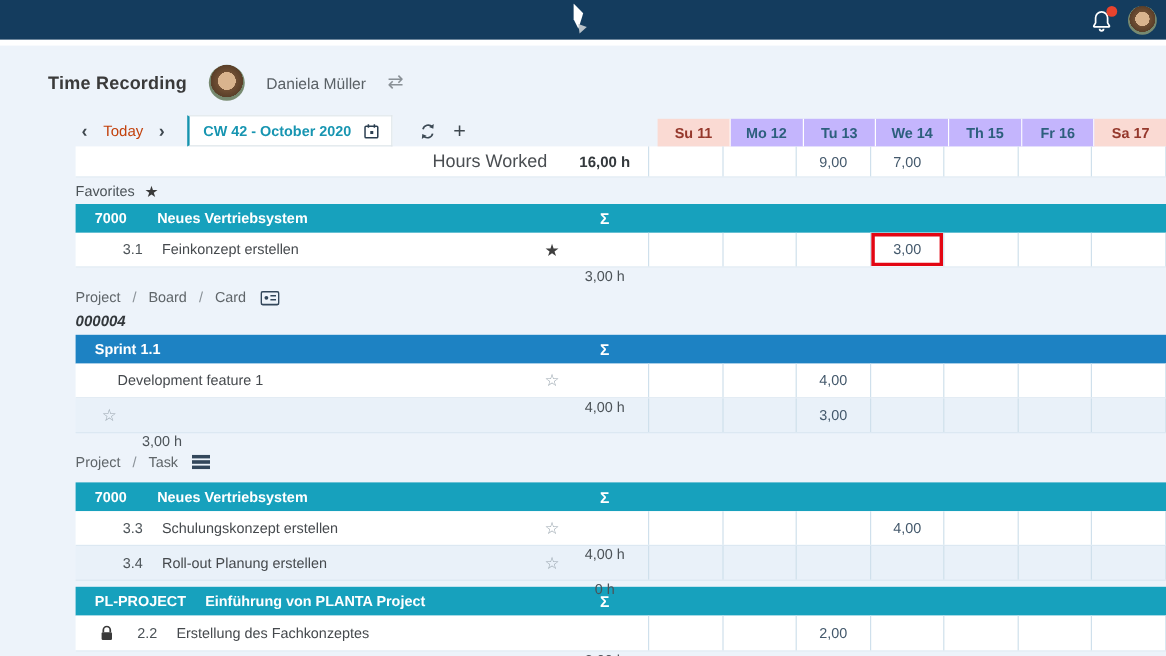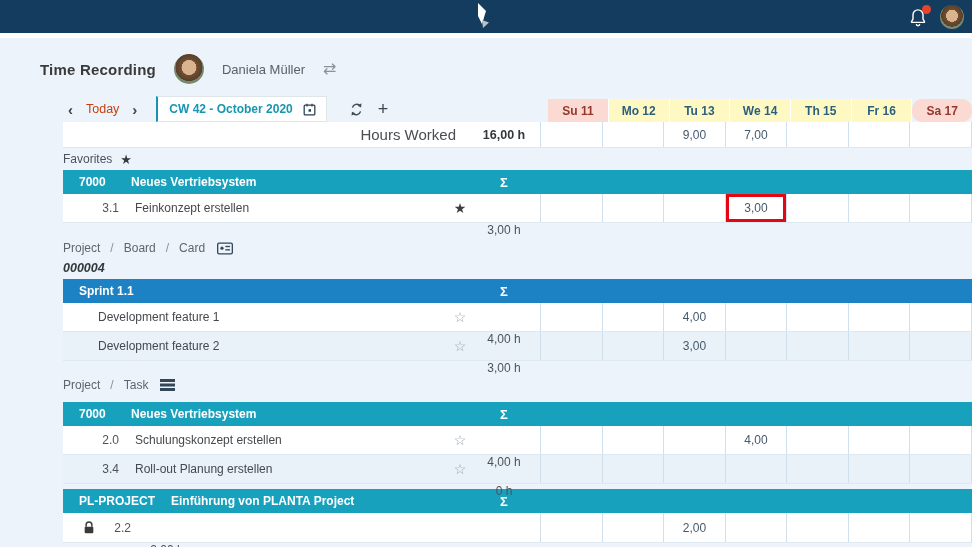--- a/index.html
+++ b/index.html
@@ -37,22 +37,22 @@
   .chev { font-size:15px; color:#3e474e; font-weight:700; cursor:pointer; line-height:1; }
   .today { font-size:12.5px; color:#c2410c; cursor:pointer; }
   .period-box { height:26px; background:#fff; border:1px solid #dfe6ea; border-left:2px solid #1693ae;
     display:flex; align-items:center; gap:9px; padding:0 9px 0 11px; cursor:pointer; margin-left:6px; }
   .period-text { color:#1795b1; font-weight:700; font-size:12px; white-space:nowrap; }
   .tool-icon { display:flex; align-items:center; cursor:pointer; }
   .plus { font-size:18px; color:#3e474e; font-weight:400; cursor:pointer; line-height:1; }
 
   .hdr-dgrid { align-items:flex-end;margin-left:17px; }
   .hdrcell { flex:1 1 0; height:23px; display:flex; align-items:center; justify-content:center;
-    font-size:12px; font-weight:700; background:#fef9c3; color:#2d5f7d; border-right:1px solid #fff; }
-  .hdrcell:last-child { border-right:none;border-radius:10px; }
+    font-size:12px; font-weight:700; background:#c4b5fd; color:#2d5f7d; border-right:1px solid #fff; }
+  .hdrcell:last-child { border-right:none; }
   .hdrcell.weekend { background:#fadad3; color:#95382c; }
 
   
   .hours-band { margin-left:63px; width:909px; height:26px; display:flex; background:#fff; border-bottom:1px solid #dce8f2; }
   .hours-left { width:477px; display:flex; align-items:center; justify-content:flex-end; }
   .hw-label { font-size:15px; color:#4a4e52; margin-right:12px; }
   .hw-total { width:72px; text-align:center; font-size:12.5px; font-weight:700; color:#33383c; }
 
   .cell { flex:1 1 0; border-left:1px solid #cfe0ec; display:flex; align-items:center; justify-content:center;
     font-size:12px; color:#44596c; cursor:pointer; }
@@ -250,21 +250,20 @@
         <div class="cell"></div>
         <div class="cell">4,00</div>
         <div class="cell"></div>
         <div class="cell"></div>
         <div class="cell"></div>
         <div class="cell"></div>
       </div>
     </div>
     <div class="trow alt">
       <div class="rowlp">
-        <span class="rname indent15">Development feature 2</span>
         <span class="star outline">☆</span>
         <span class="rhours">3,00 h</span>
       </div>
       <div class="dgrid">
         <div class="cell"></div>
         <div class="cell"></div>
         <div class="cell">3,00</div>
         <div class="cell"></div>
         <div class="cell"></div>
         <div class="cell"></div>
@@ -293,21 +292,21 @@
   <div>
     <div class="thead teal">
       <div class="lp">
         <span class="hcode">7000</span>
         <span class="htitle">Neues Vertriebsystem</span>
         <span class="hsum">Σ</span>
       </div>
     </div>
     <div class="trow">
       <div class="rowlp">
-        <span class="rcode">2.0</span>
+        <span class="rcode">3.3</span>
         <span class="rname">Schulungskonzept erstellen</span>
         <span class="star outline">☆</span>
         <span class="rhours">4,00 h</span>
       </div>
       <div class="dgrid">
         <div class="cell"></div>
         <div class="cell"></div>
         <div class="cell"></div>
         <div class="cell">4,00</div>
         <div class="cell"></div>
@@ -346,20 +345,21 @@
     </div>
     <div class="trow tall">
       <div class="rowlp">
         <span class="lock-wrap">
           <svg width="12" height="13" viewBox="0 0 16 18">
             <path d="M4 8V5.5a4 4 0 0 1 8 0V8" fill="none" stroke="#3a3a3a" stroke-width="2"></path>
             <rect x="2" y="8" width="12" height="9" rx="1.5" fill="#3a3a3a"></rect>
           </svg>
         </span>
         <span class="rcode" style="width:28px;">2.2</span>
+        <span class="rname">Erstellung des Fachkonzeptes</span>
         <span class="rhours">2,00 h</span>
       </div>
       <div class="dgrid">
         <div class="cell"></div>
         <div class="cell"></div>
         <div class="cell">2,00</div>
         <div class="cell"></div>
         <div class="cell"></div>
         <div class="cell"></div>
         <div class="cell"></div>

